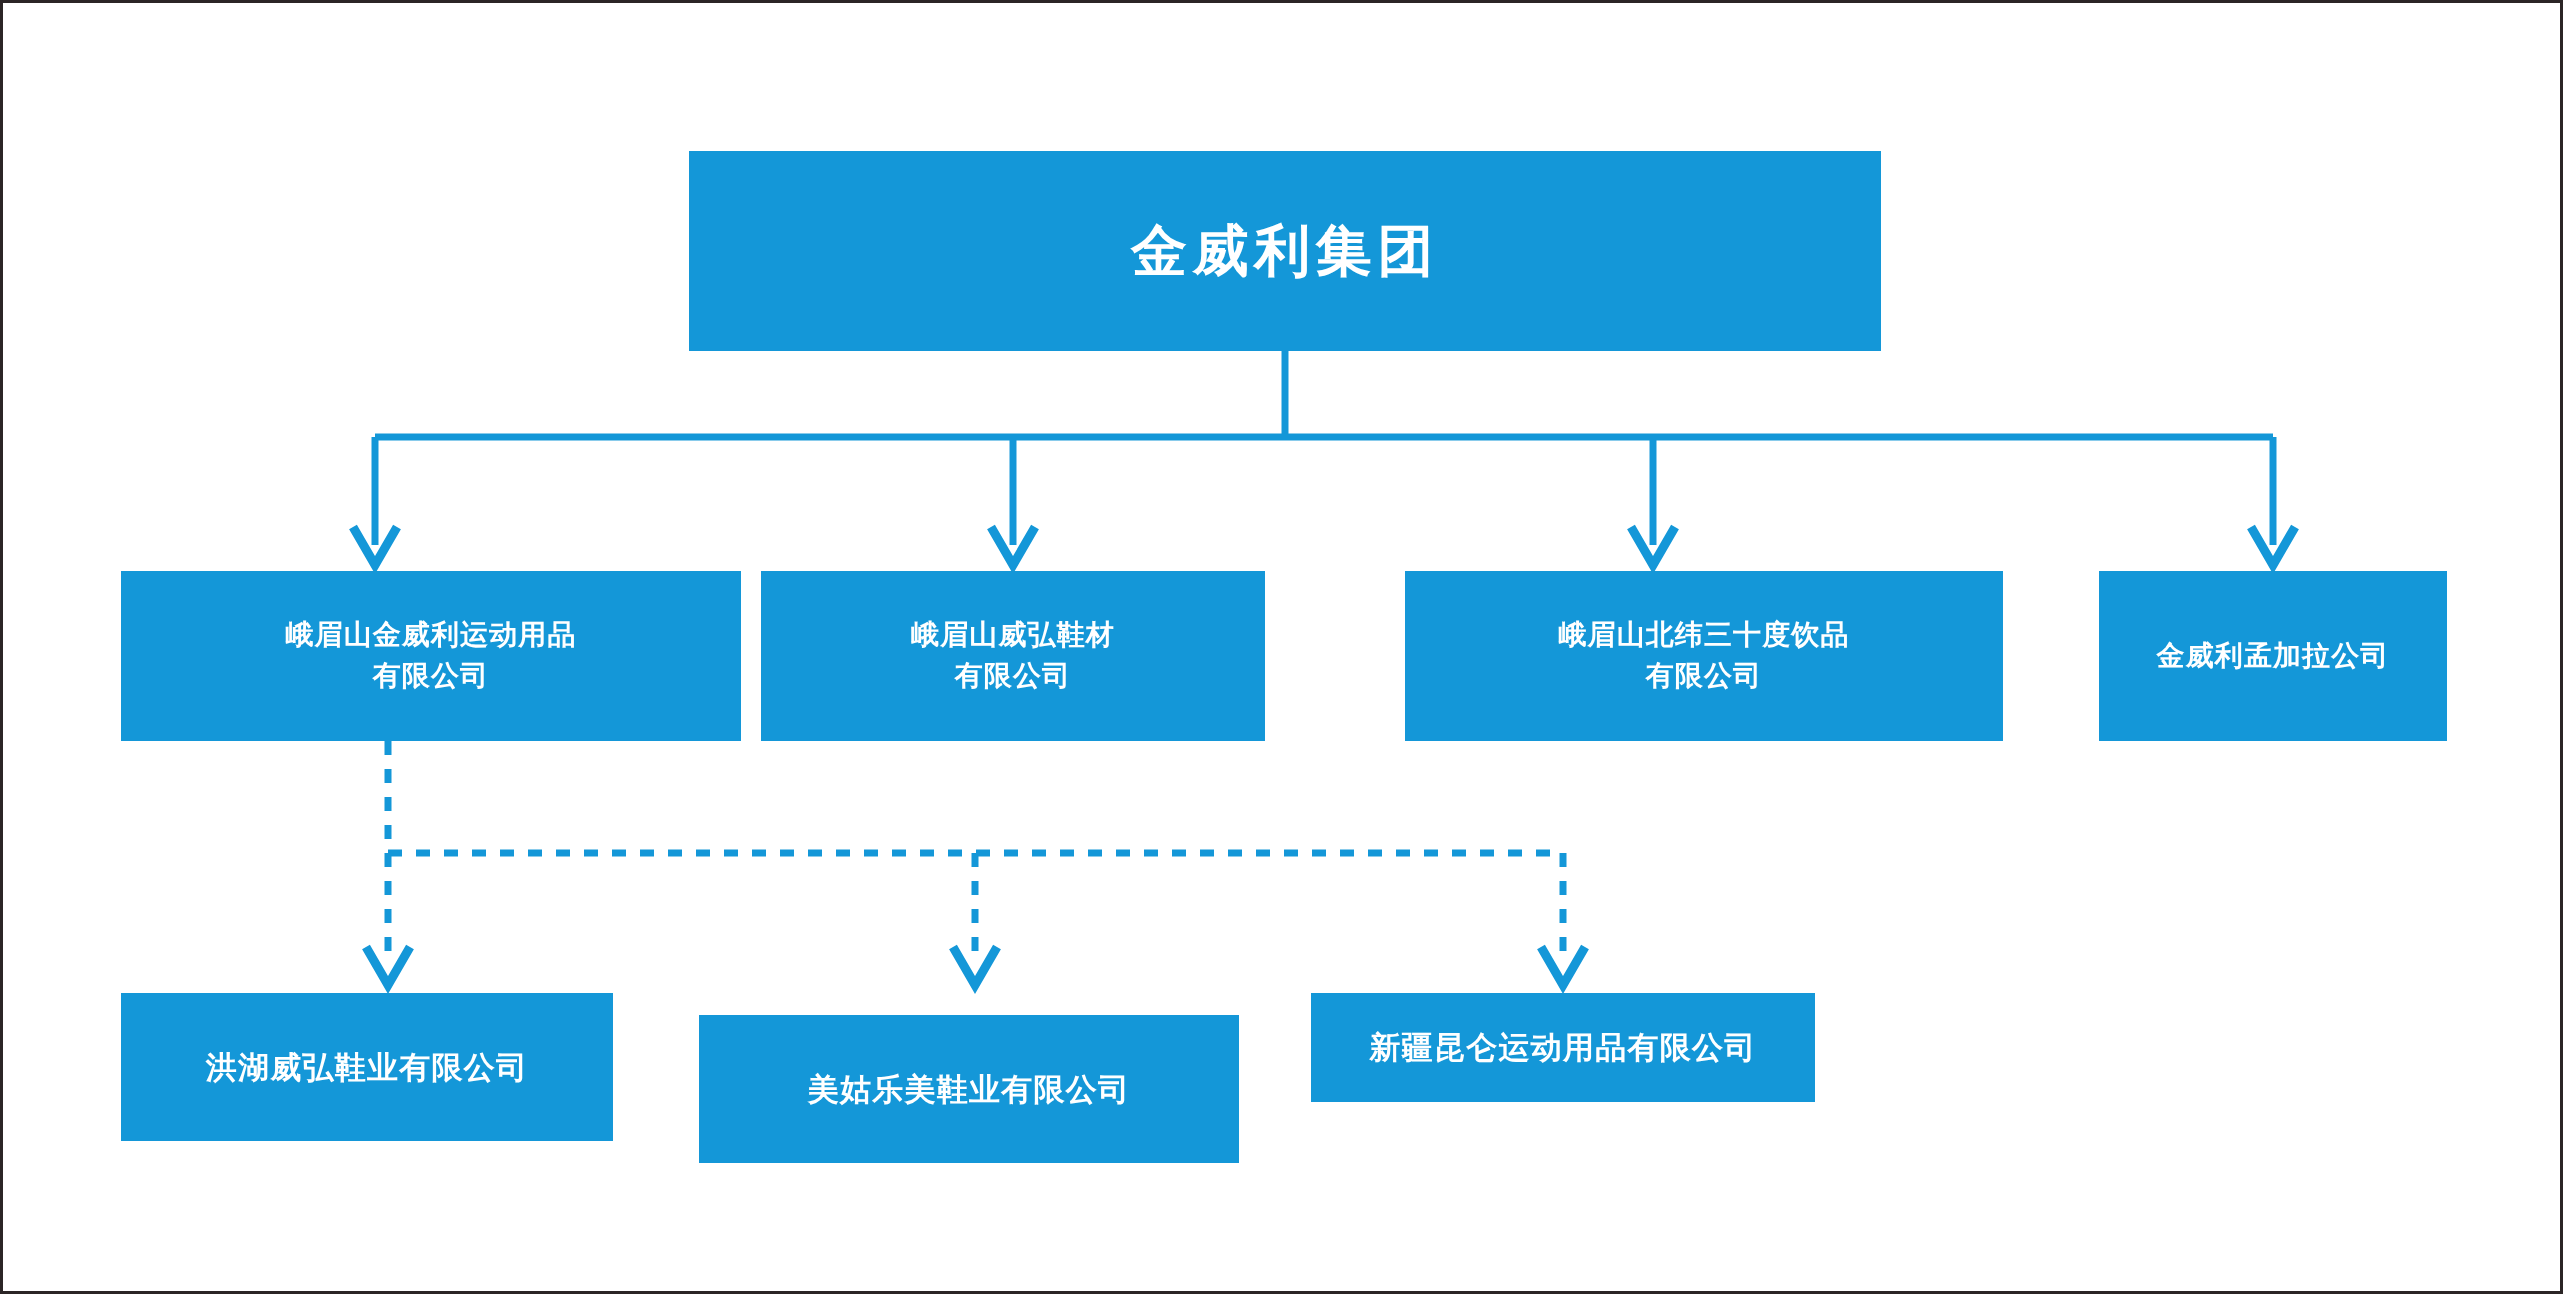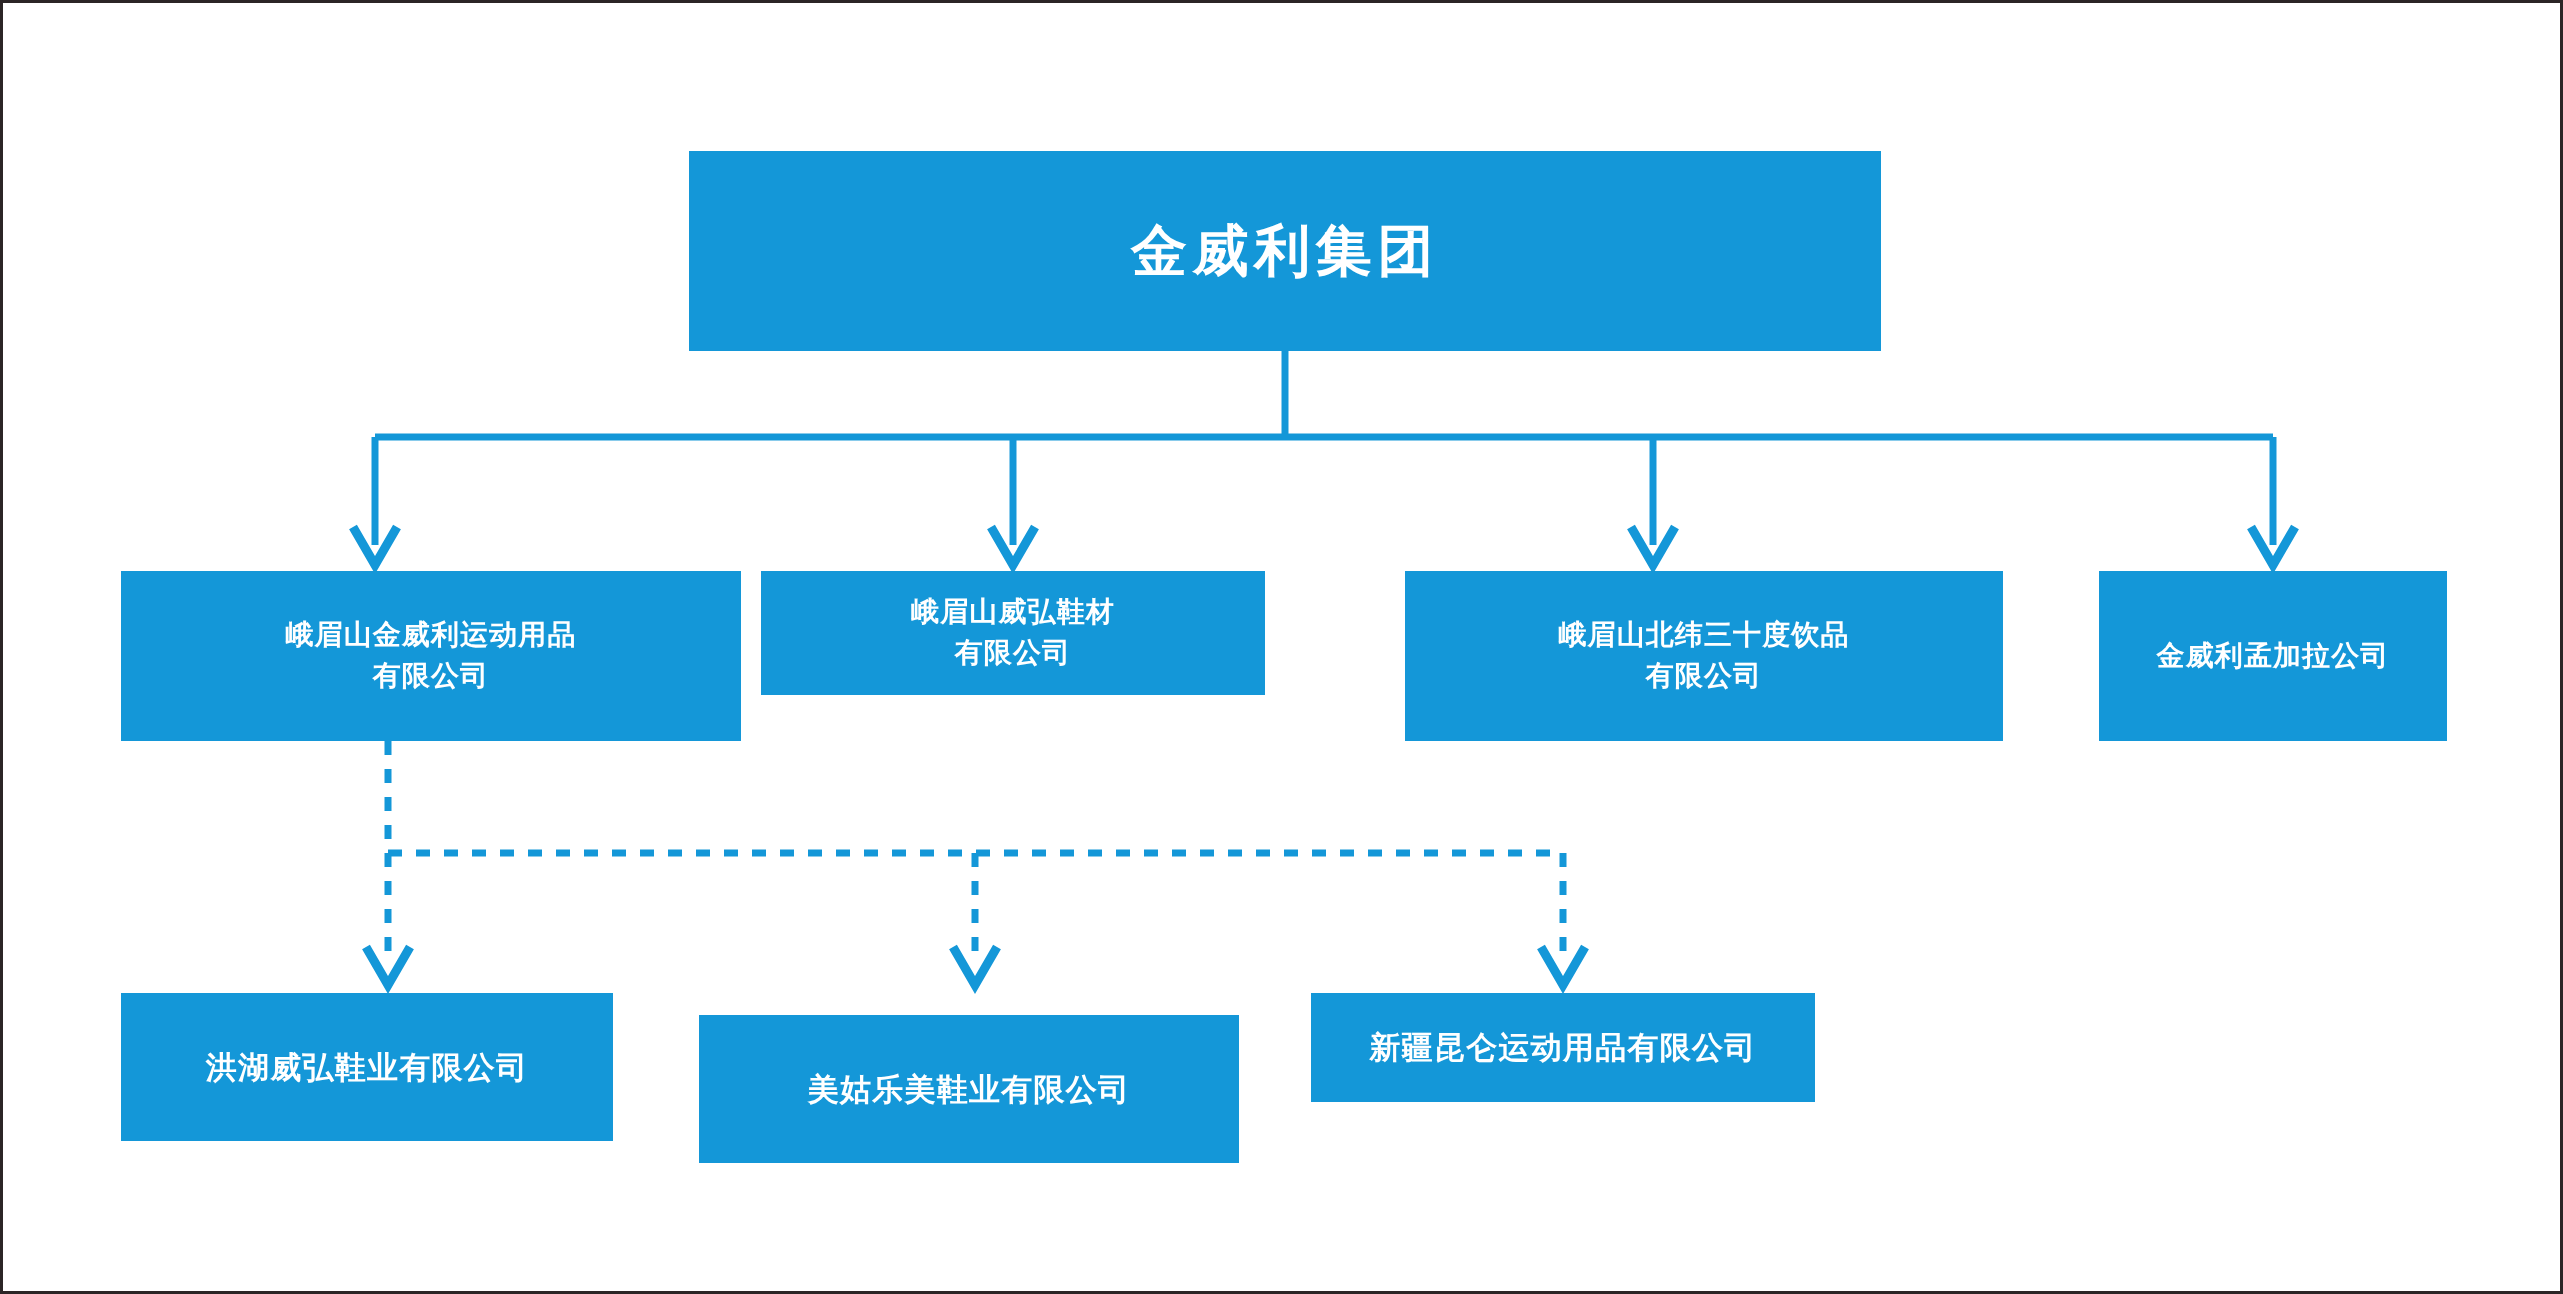--- a/index.html
+++ b/index.html
@@ -93,21 +93,21 @@
 
   <div class="node node-root" style="left:686px; top:148px; width:1192px; height:200px;">
     <span class="node-label">金威利集团</span>
   </div>
 
   <div class="node node-l2" style="left:118px; top:568px; width:620px; height:170px;">
     <span class="node-label">峨眉山金威利运动用品
 有限公司</span>
   </div>
 
-  <div class="node node-l2" style="left:758px; top:568px; width:504px; height:124px;">
+  <div class="node node-l2" style="left:758px; top:568px; width:504px; height:170px;">
     <span class="node-label">峨眉山威弘鞋材
 有限公司</span>
   </div>
 
   <div class="node node-l2" style="left:1402px; top:568px; width:598px; height:170px;">
     <span class="node-label">峨眉山北纬三十度饮品
 有限公司</span>
   </div>
 
   <div class="node node-l3" style="left:118px; top:990px; width:492px; height:148px;">

